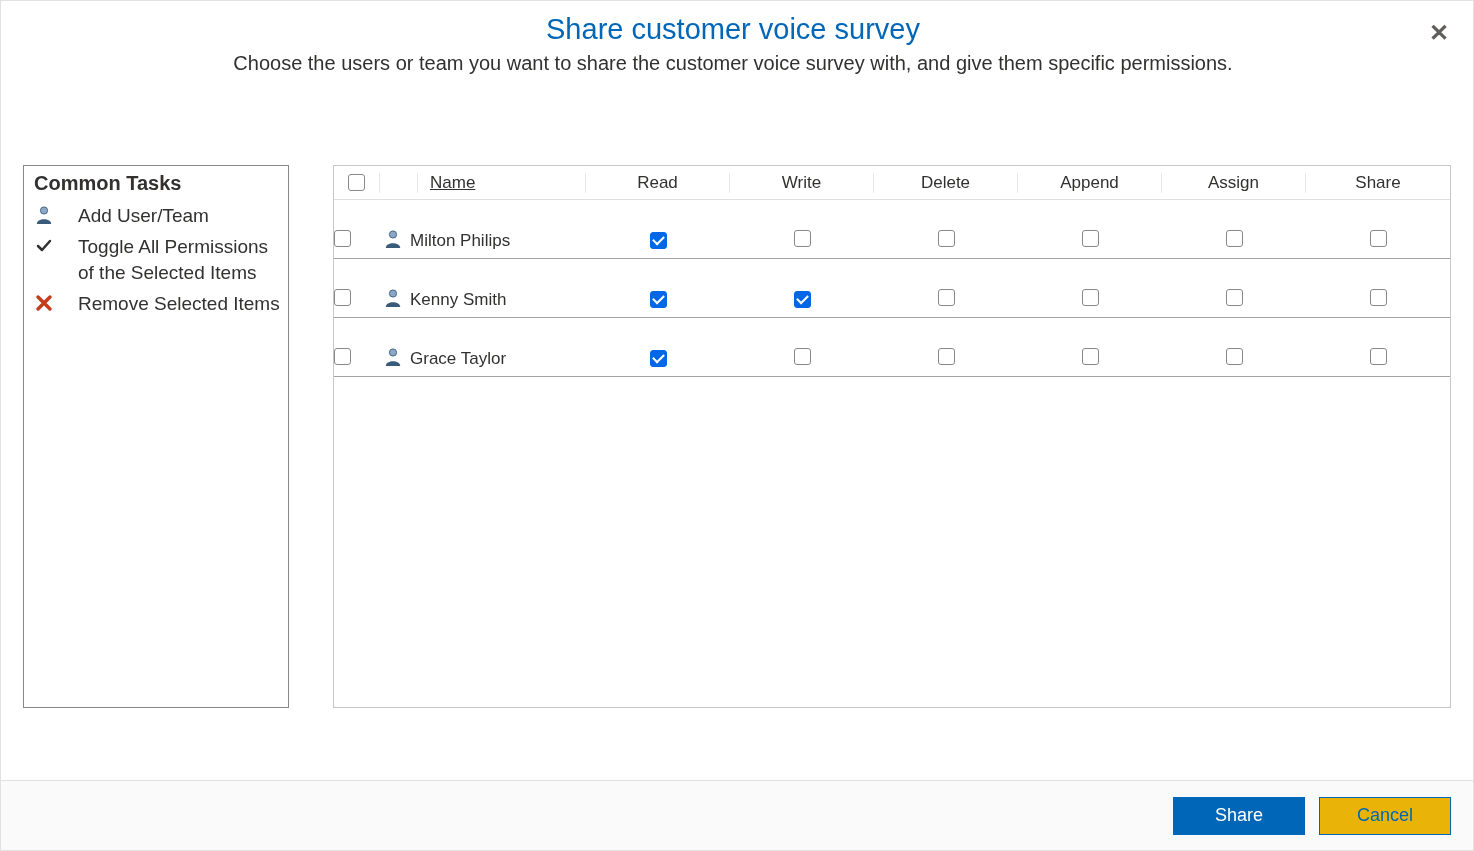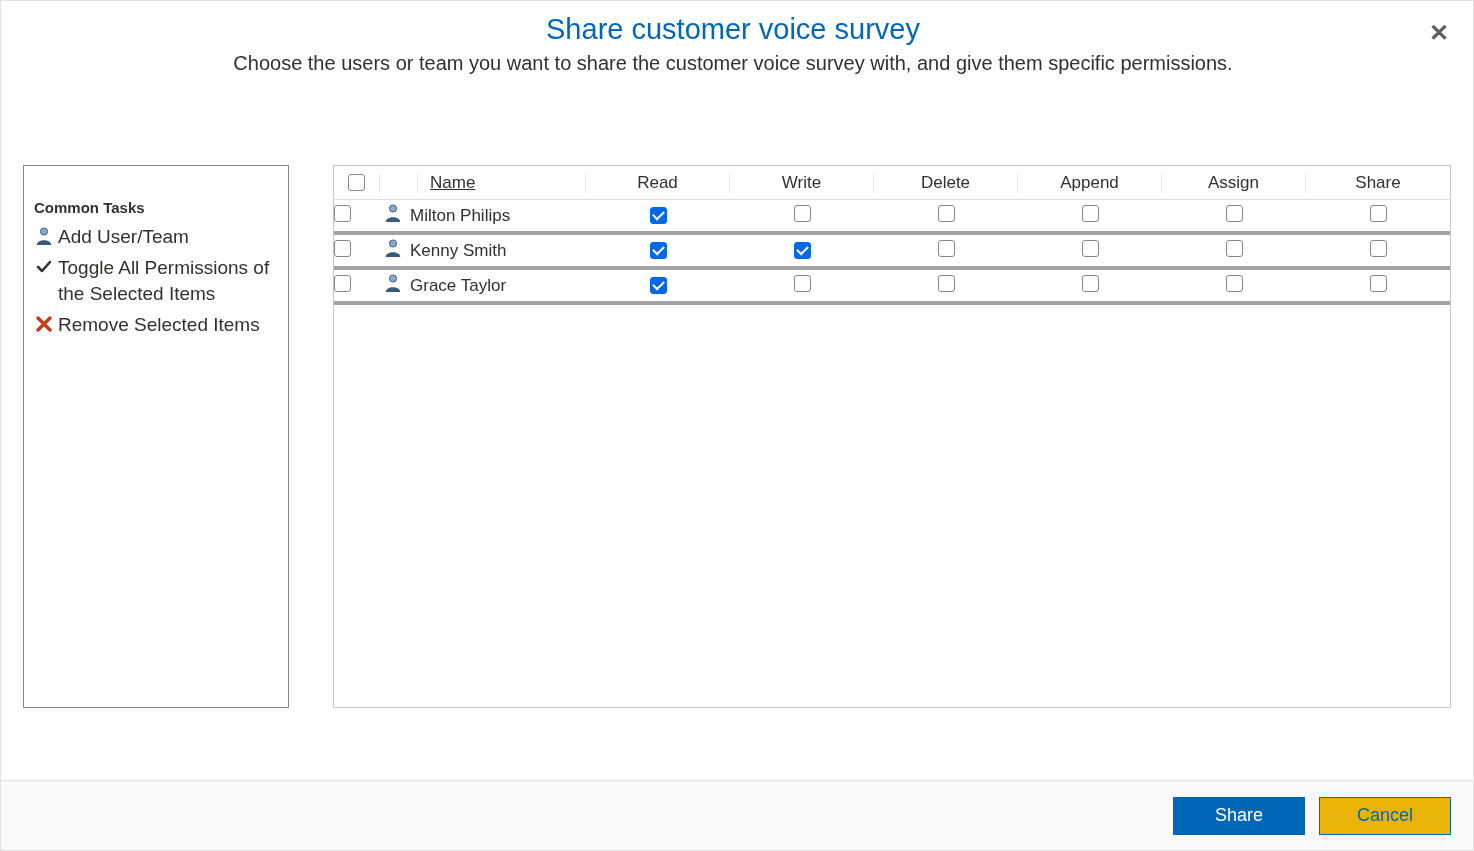--- a/index.html
+++ b/index.html
@@ -44,29 +44,28 @@
     padding: 90px 22px 0 22px;
     gap: 44px;
   }
   .sidebar {
     width: 276px;
     border: 1px solid #8a8886;
     padding: 6px 8px 10px 8px;
   }
   .sidebar-title {
     font-weight: 700;
-    font-size: 15px;
+    font-size: 20px;
     margin-bottom: 6px;
     padding-left: 2px;
-    margin-top: 27px;
   }
   .task-item {
     display: flex;
     align-items: flex-start;
-    gap: 4px;
+    gap: 24px;
     padding: 2px 0 2px 2px;
     font-size: 19px;
     line-height: 1.4;
     cursor: pointer;
   }
   .task-icon {
     width: 20px;
     height: 24px;
     flex-shrink: 0;
     display: flex;
@@ -99,22 +98,23 @@
   .grid-head .col:last-child { border-right: none; }
   .col-check { width: 46px; justify-content: center; }
   .col-name { width: 206px; padding-left: 10px; }
   .col-name-head { width: 168px; padding-left: 12px; text-decoration: underline; }
   .col-icon-spacer { width: 38px; }
   .col-perm { width: 144px; justify-content: center; text-align: center; }
   .grid-row {
     display: flex;
     align-items: center;
     height: 35px;
-    border-bottom: 4px solid #a3a3a3;
+    border-bottom: 1px solid #a3a3a3;
     font-size: 17px;
+    margin-top: 24px;
   }
   .grid-row .col-name {
     display: flex;
     align-items: center;
     gap: 8px;
     padding-left: 4px;
   }
   .cbox {
     width: 17px;
     height: 17px;

